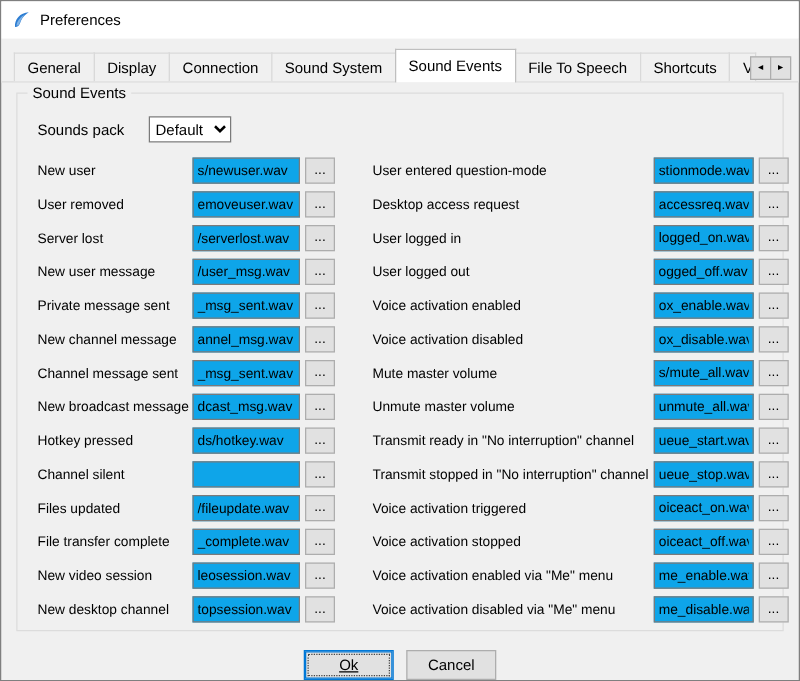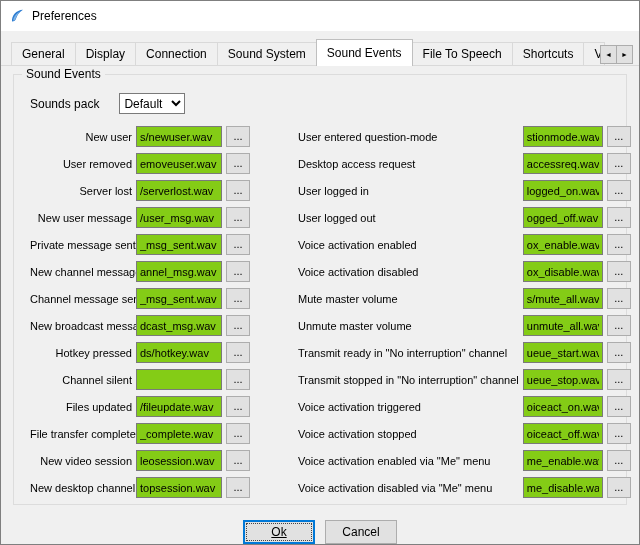--- a/index.html
+++ b/index.html
@@ -84,23 +84,23 @@
 
   .columns { display:flex; }
   .col-left  { width:268px; flex:none; }
   .col-right { flex:1 1 auto; }
 
   .event-row { display:flex; align-items:center; margin-bottom:6px; height:21px; }
   .row-label {
     font-size:11px; white-space:nowrap; overflow:hidden;
     flex:1 1 auto; padding-right:4px;
   }
-  .col-left  .row-label { flex:none; width:106px;text-align:right; }
+  .col-left  .row-label { flex:none; width:124px; }
   .row-input {
-    height:21px; border:1px solid #7a7a7a; background:#84cc16;
+    height:21px; border:1px solid #7a7a7a; background:#0ea5e9;
     font-family:"Liberation Sans", sans-serif; font-size:11px;
     padding:1px 3px; margin-right:4px;
   }
   .col-left  .row-input { width:86px; flex:none; }
   .col-right .row-input { width:80px; flex:none; }
   .browse-btn {
     width:24px; height:21px; flex:none;
     border:1px solid #adadad; background:#e1e1e1;
     font-family:"Liberation Sans", sans-serif; font-size:11px;
     line-height:11px; padding:0;

